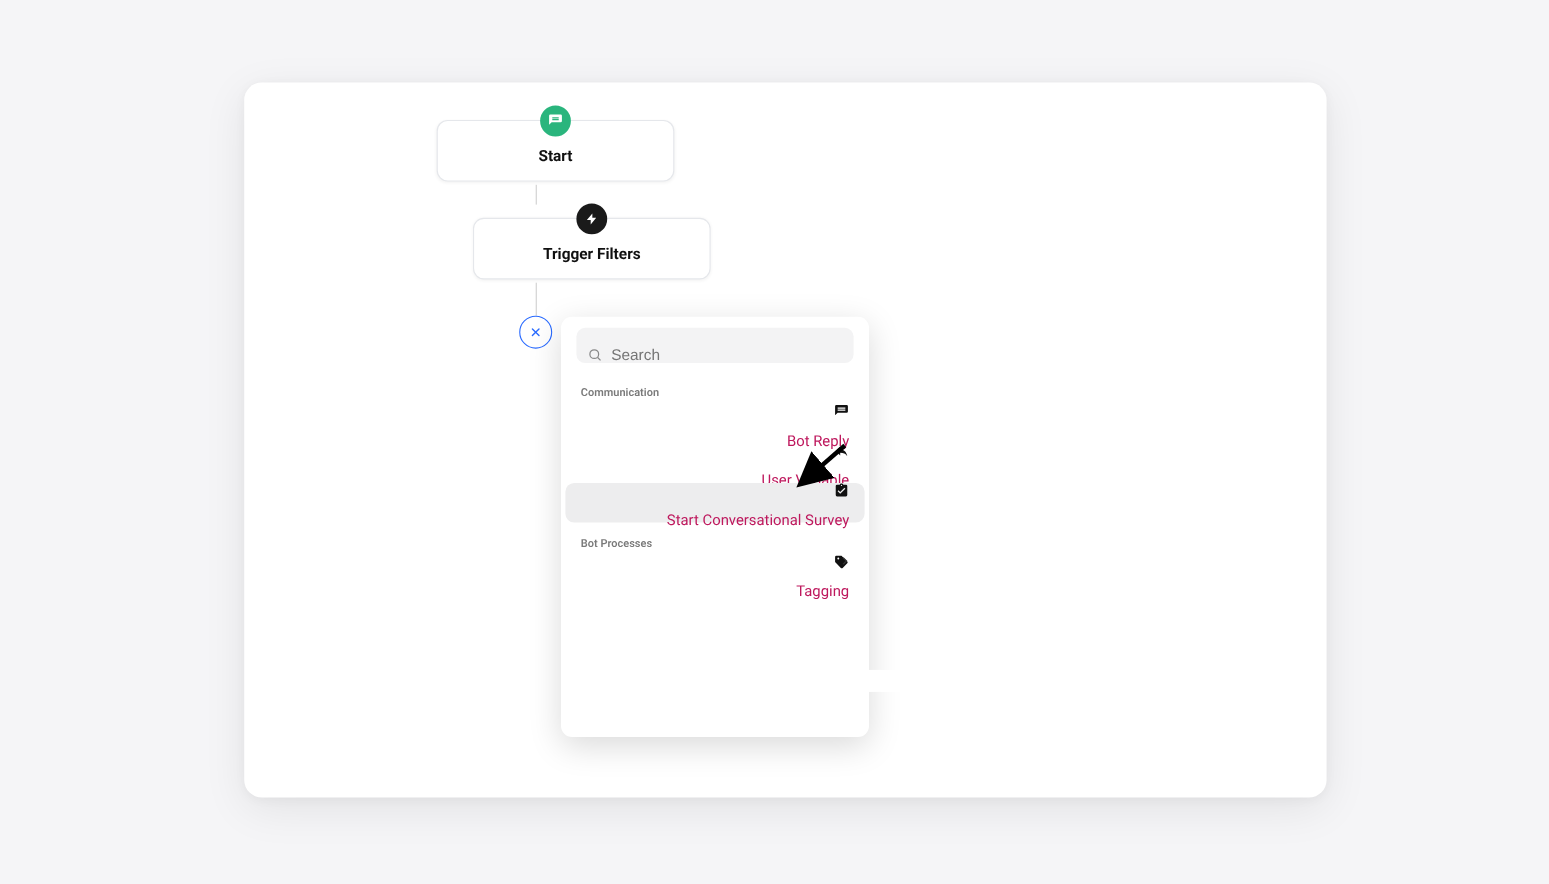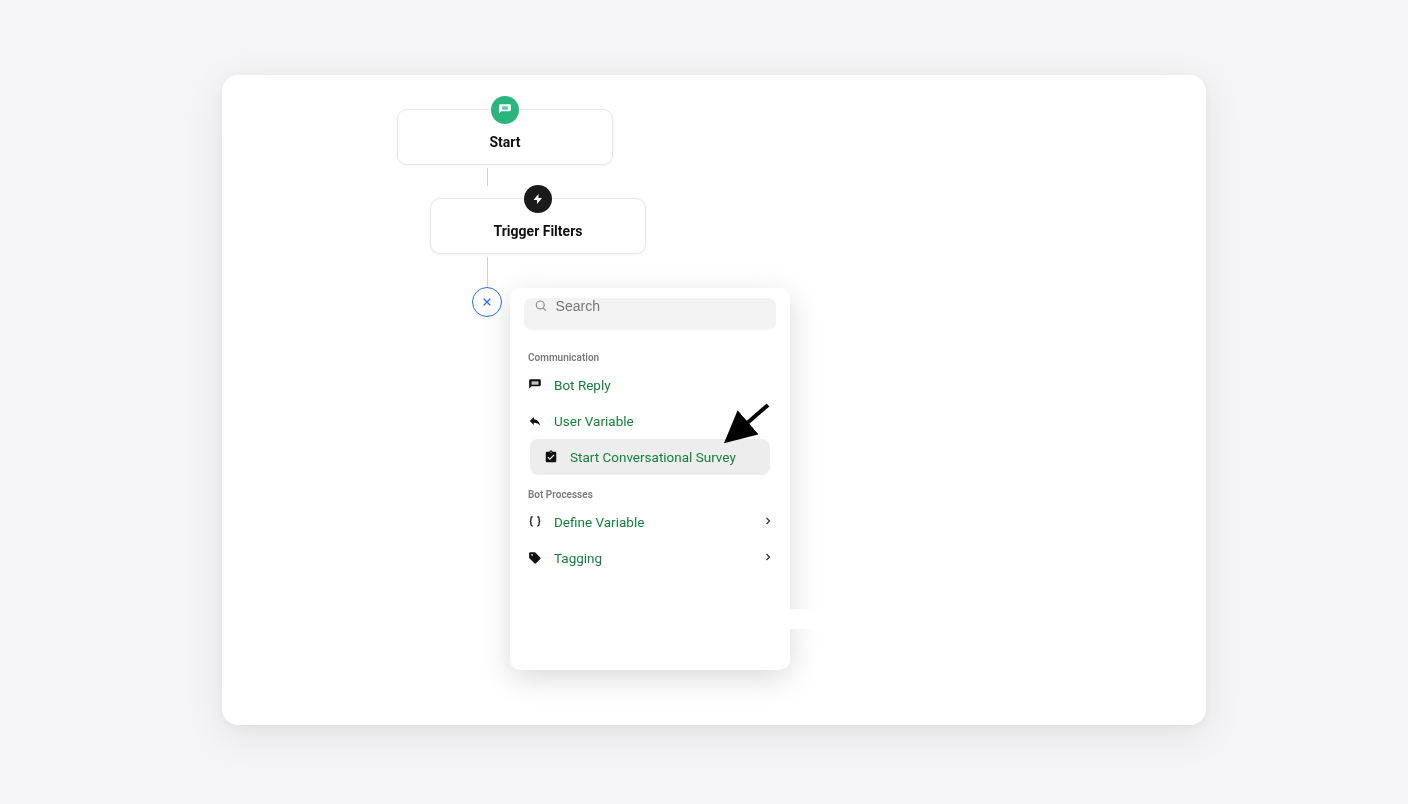--- a/index.html
+++ b/index.html
@@ -83,53 +83,54 @@
       box-shadow: 0 8px 30px rgba(0,0,0,0.15);
       overflow: hidden;
       padding: 10px 0 0 0;
     }
     .search-wrap {
       margin: 0 14px 8px 14px;
       background: #f3f3f4;
       border-radius: 8px;
       height: 32px;
       display: flex;
-      align-items: flex-start;
+      align-items: flex-end;
       padding: 0 10px;
       gap: 8px;
     }
     .search-input {
       border: none;
       background: transparent;
       outline: none;
       font-size: 14px;
       color: #555;
       width: 100%;
     }
     .section-header {
       padding: 14px 18px 4px 18px;
       font-size: 10px;
       font-weight: 600;
       color: #7a7a7a;
     }
     .menu-item {
       display: flex;
-      align-items: center;
+      align-items: flex-end;
       padding: 0 18px;
       height: 36px;
       font-size: 13.5px;
-      color: #15803d;
+      color: #be185d;
       cursor: pointer;
       gap: 12px;
       position: relative;
+      flex-direction: column;
     }
     .menu-item.hovered {
       background: #ededee;
       border-radius: 8px;
-      margin: 0 20px;
+      margin: 0 4px;
       padding: 0 14px;
     }
     .menu-item .icon {
       width: 14px;
       height: 14px;
       display: flex;
       align-items: center;
       justify-content: center;
       flex-shrink: 0;
     }
@@ -218,33 +219,20 @@
       <svg width="14" height="14" viewBox="0 0 24 24" fill="#111">
           <path d="M19 3h-4.18C14.4 1.84 13.3 1 12 1s-2.4.84-2.82 2H5a2 2 0 0 0-2 2v14a2 2 0 0 0 2 2h14a2 2 0 0 0 2-2V5a2 2 0 0 0-2-2zm-7 0a1 1 0 1 1 0 2 1 1 0 0 1 0-2zm-2 14l-4-4 1.41-1.41L10 14.17l6.59-6.59L18 9l-8 8z"></path>
         </svg>
     </span>
     <span>Start Conversational Survey</span>
   </div>
 
   <div class="section-header">Bot Processes</div>
 
 
-  <div class="menu-item">
-    <span class="icon">
-      <svg width="14" height="14" viewBox="0 0 24 24" fill="none" stroke="#111" stroke-width="2.2">
-          <path d="M8 3c-2 0-3 1-3 3v3c0 1-1 2-2 2 1 0 2 1 2 2v3c0 2 1 3 3 3M16 3c2 0 3 1 3 3v3c0 1 1 2 2 2-1 0-2 1-2 2v3c0 2-1 3-3 3"></path>
-        </svg>
-    </span>
-    <span>Define Variable</span>
-    <span class="chev">
-      <svg width="12" height="12" viewBox="0 0 24 24" fill="none" stroke="#333" stroke-width="2.5">
-          <polyline points="9 18 15 12 9 6"></polyline>
-        </svg>
-    </span>
-  </div>
 
 
 
   <div class="menu-item">
     <span class="icon">
       <svg width="14" height="14" viewBox="0 0 24 24" fill="#111">
           <path d="M21 11l-9-9H4a2 2 0 0 0-2 2v8l9 9a2 2 0 0 0 2.83 0L21 13.83a2 2 0 0 0 0-2.83zM7 8a1.5 1.5 0 1 1 0-3 1.5 1.5 0 0 1 0 3z"></path>
         </svg>
     </span>
     <span>Tagging</span>

